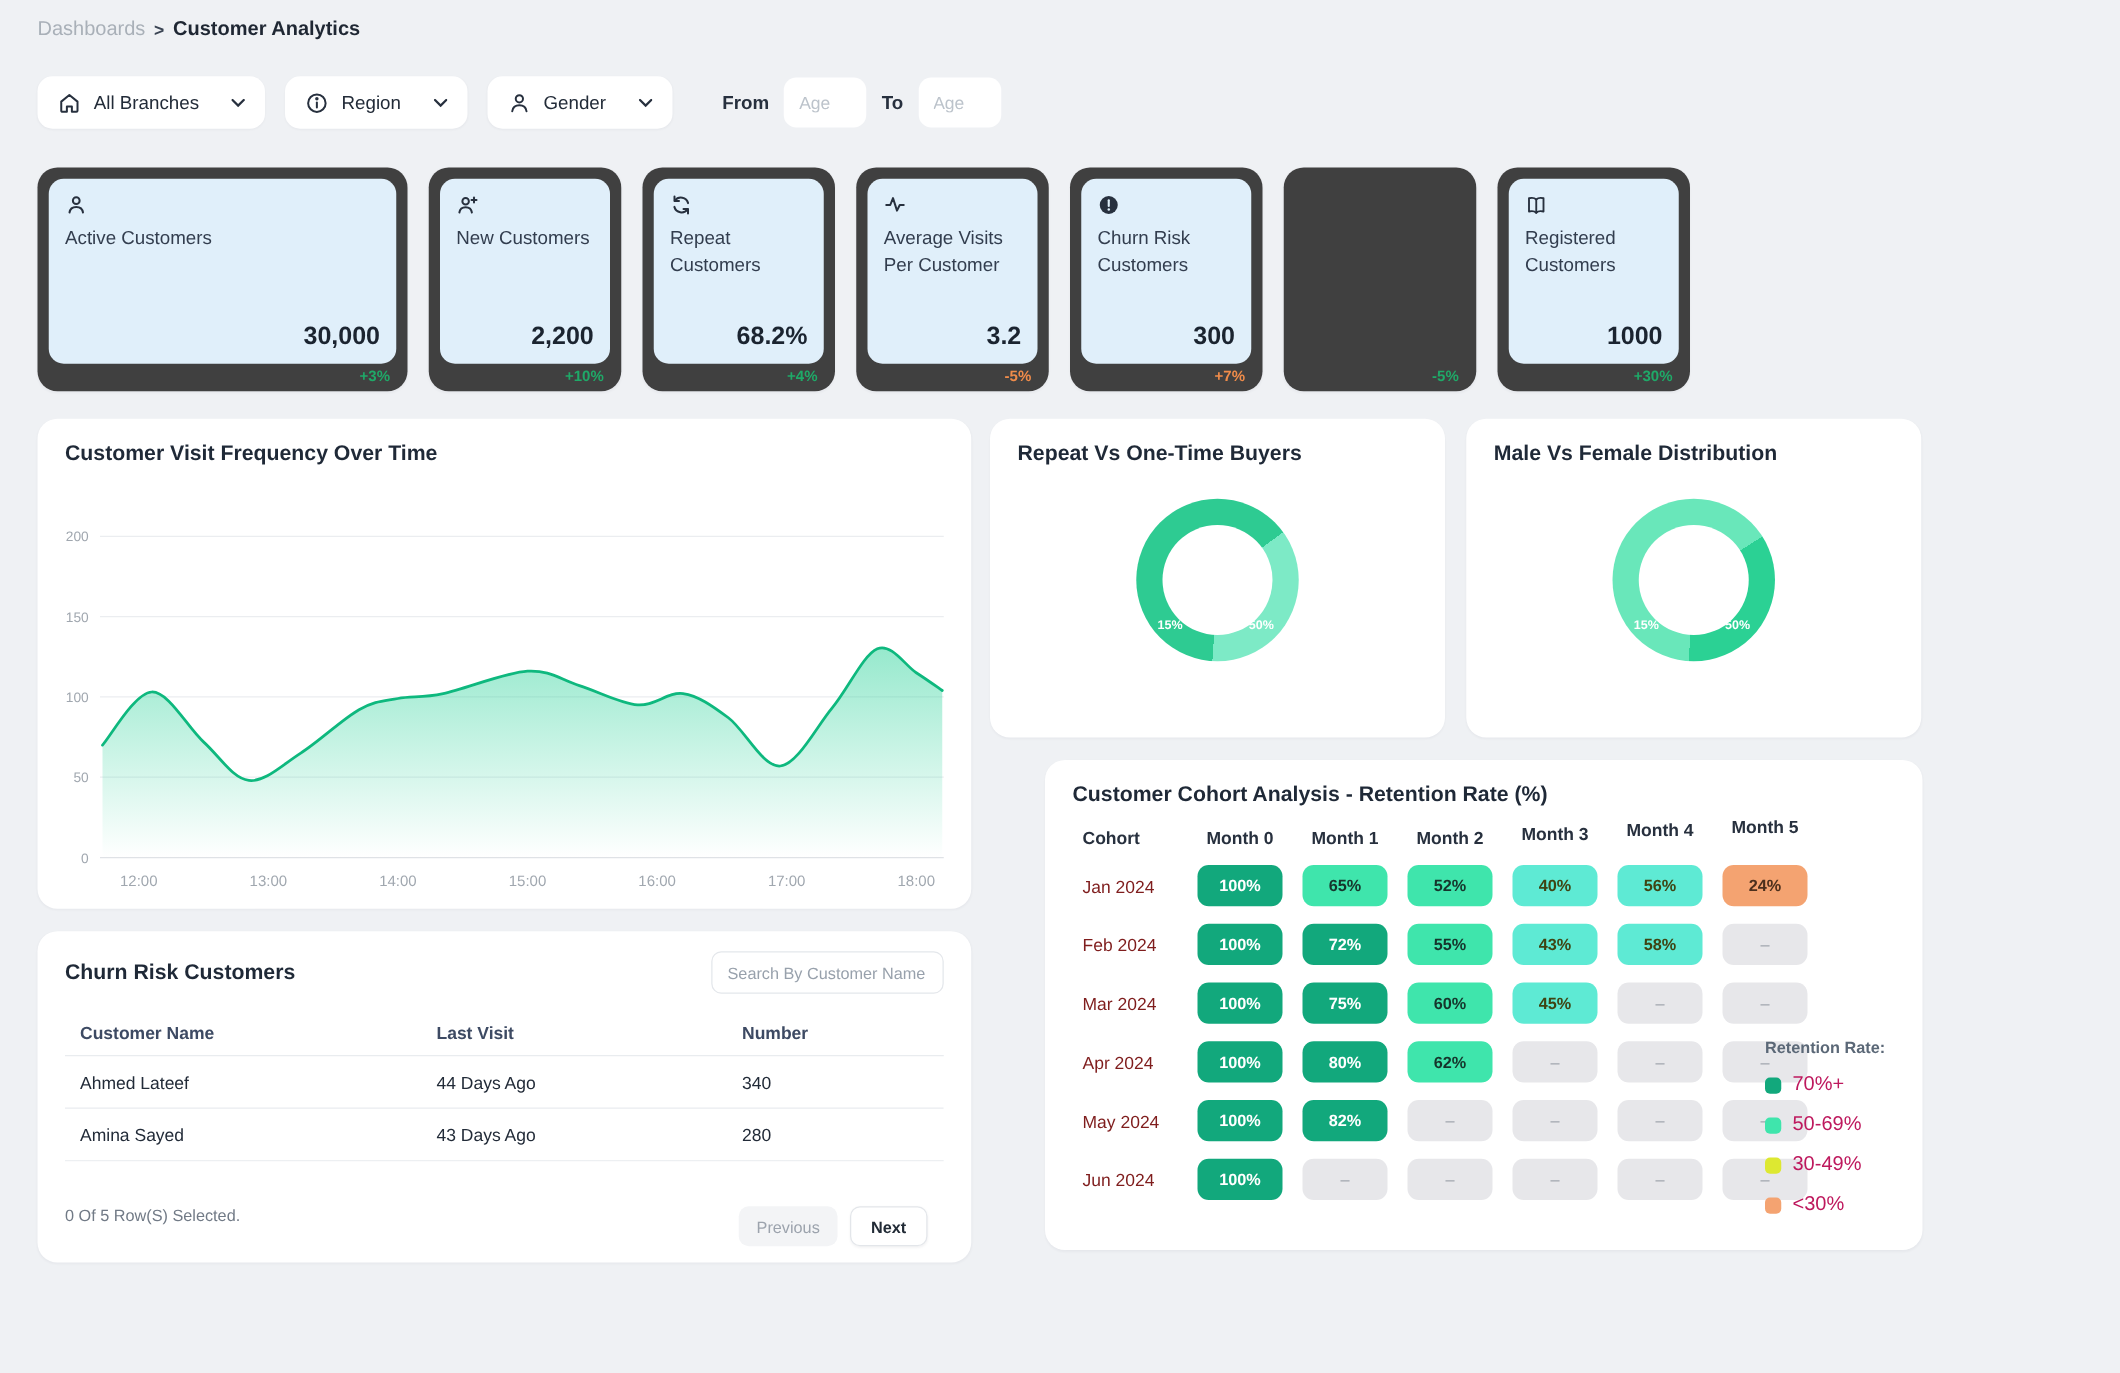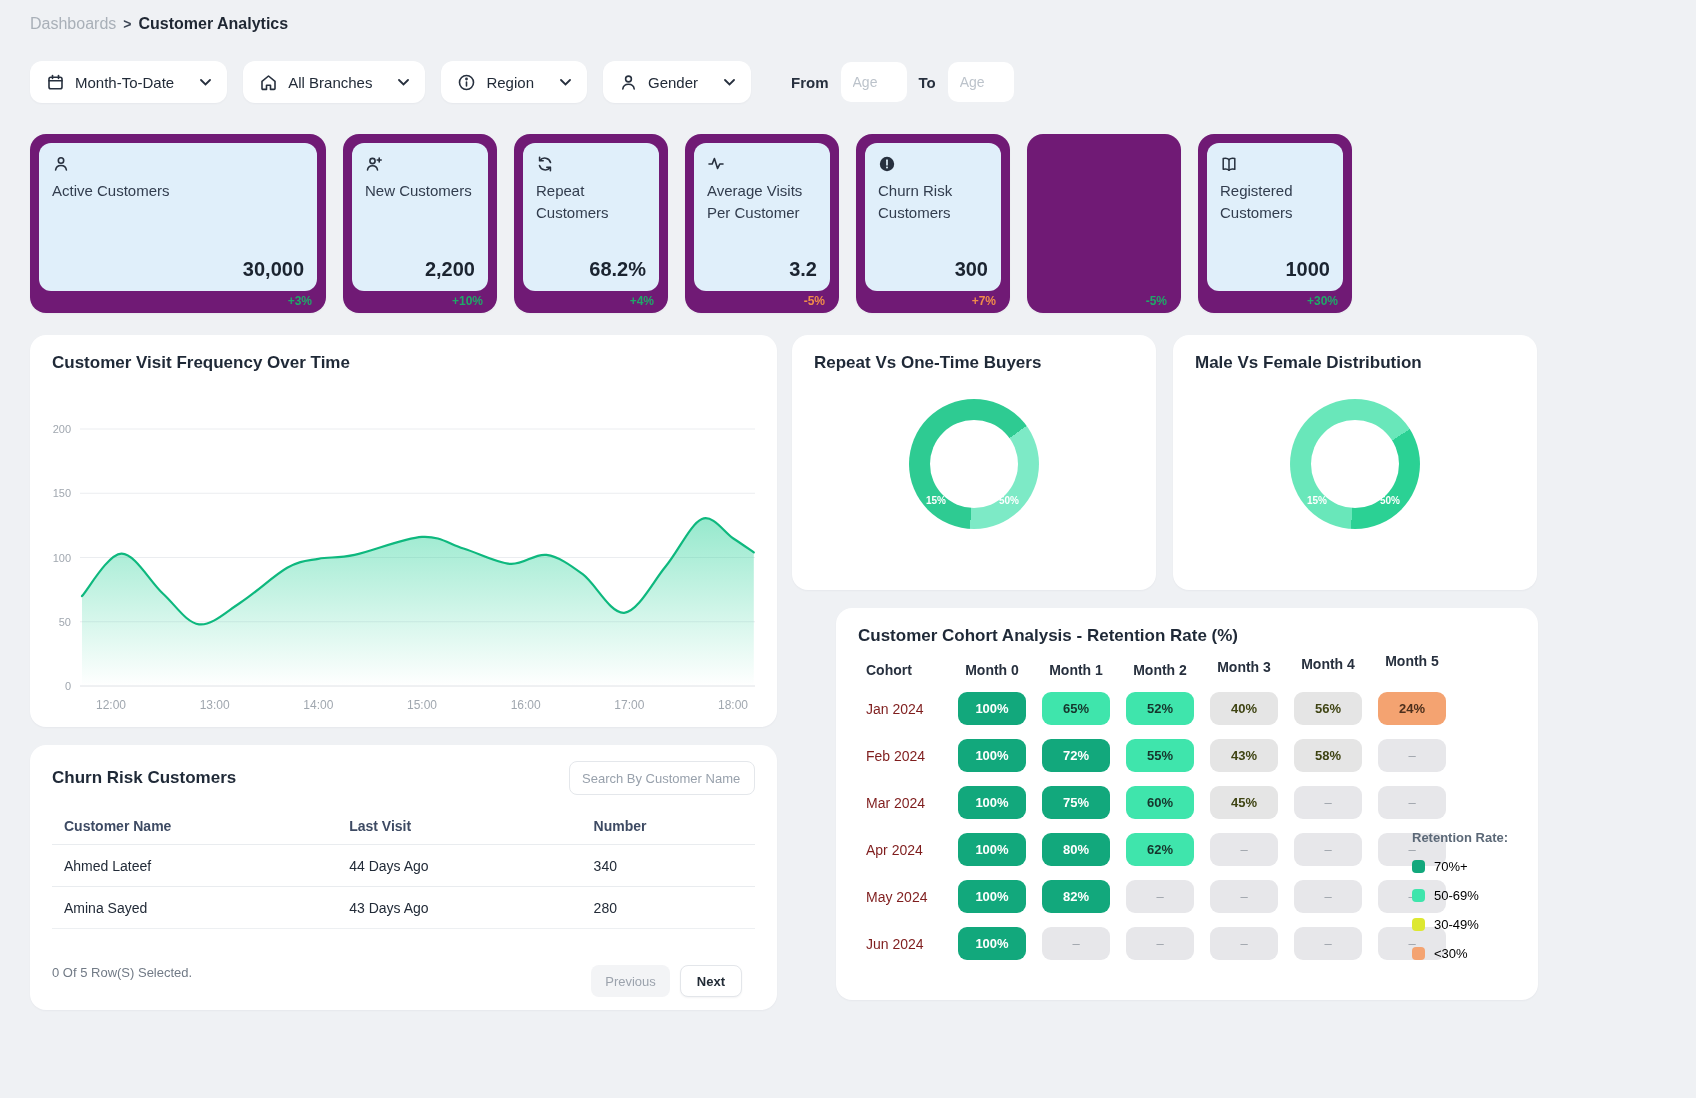--- a/index.html
+++ b/index.html
@@ -22,21 +22,21 @@
   .ficon { width:19px; height:19px; display:block; }
   .from-group { margin-left:24px; display:flex; align-items:center; gap:12px; }
   .ft-label { font-size:15px; font-weight:700; color:#27303e; }
   .age-input { width:66px; height:40px; border:none; background:#fff; border-radius:10px;
                padding:0 12px; font-size:14px; color:#222b38; font-family:inherit; }
   .age-input::placeholder { color:#bcc3cb; }
 
   
   .kpi-row { margin-top:31px; width:1322px; display:grid;
              grid-template-columns:296px repeat(6,1fr); gap:17px; }
-  .kpi-card { background:#701a75; border-radius:16px; height:179px; padding:9px 9px 0;
+  .kpi-card { background:#404040; border-radius:16px; height:179px; padding:9px 9px 0;
               position:relative; box-shadow:0 1px 2px rgba(16,24,40,.04); }
   .kpi-inner { background:#e0effa; border-radius:12px; height:148px; padding:12px 13px 10px;
                display:flex; flex-direction:column; }
   .kpi-icon { width:18px; height:18px; color:#27303e; }
   .kpi-label { margin-top:7px; font-size:15px; line-height:1.45; color:#323d4e; }
   .kpi-value { margin-top:auto; align-self:flex-end; font-size:20px; font-weight:700; color:#1b2430; }
   .kpi-delta { position:absolute; right:14px; bottom:5px; font-size:12px; font-weight:700; }
   .kpi-delta[data-tone="good"] { color:#1fa968; }
   .kpi-delta[data-tone="bad"]  { color:#f08c4a; }
 
@@ -91,53 +91,41 @@
              row-gap:14px; align-items:center; width:596px; }
   .co-h { font-size:14px; font-weight:600; color:#27303e; text-align:center; }
   .co-h.first { text-align:left; padding-left:8px; }
   .co-h.h3 { transform:translateY(-3px); } .co-h.h4 { transform:translateY(-6px); }
   .co-h.h5 { transform:translateY(-9px); }
   .co-label { font-size:14px; color:#7f1d1d; padding-left:8px; }
   .chip { width:68px; height:33px; margin:0 auto; border-radius:9px; font-size:13px;
           font-weight:700; display:flex; align-items:center; justify-content:center; }
   .chip[data-tone="dark"]   { background:#12a87c; color:#fff; }
   .chip[data-tone="mint"]   { background:#3fe5ac; color:#16352c; }
-  .chip[data-tone="yellow"] { background:#e5e5e5; color:#3f4413; }
+  .chip[data-tone="yellow"] { background:#5eead4; color:#3f4413; }
   .chip[data-tone="orange"] { background:#f4a371; color:#4c2f1c; }
   .chip[data-tone="empty"]  { background:#e7e7ea; color:#9ba1a9; font-weight:400; }
   .legend { position:absolute; right:14px; top:222px; width:112px; }
   .legend-title { font-size:13px; font-weight:600; color:#5b6877; }
   .legend-item { display:flex; align-items:center; gap:9px; margin-top:14px; }
   .swatch { width:13px; height:13px; border-radius:4px; }
-  .legend-label { font-size:13px; color:#000000; }
+  .legend-label { font-size:16px; color:#be185d; }
 </style>
 </head>
 <body>
 
 <div class="page">
 
   <div class="breadcrumb">
     <span class="crumb-root">Dashboards</span>
     <span class="crumb-sep">&gt;</span>
     <span class="crumb-current">Customer Analytics</span>
   </div>
 
   <div class="filters">
-    <div class="pill">
-      <svg class="ficon" viewBox="0 0 19 19" fill="none" stroke="#27303e" stroke-width="1.6" stroke-linecap="round">
-          <rect x="3" y="4.2" width="13" height="11.5" rx="1.8"></rect>
-          <line x1="6.5" y1="2.5" x2="6.5" y2="5.5"></line>
-          <line x1="12.5" y1="2.5" x2="12.5" y2="5.5"></line>
-          <line x1="3" y1="7.8" x2="16" y2="7.8"></line>
-        </svg>
-      <span>Month-To-Date</span>
-      <svg class="chev" width="11" height="7" viewBox="0 0 11 7" fill="none" stroke="#27303e" stroke-width="1.8" stroke-linecap="round">
-          <path d="M1 1l4.5 4.5L10 1"></path>
-        </svg>
-    </div>
     <div class="pill">
       <svg class="ficon" viewBox="0 0 19 19" fill="none" stroke="#27303e" stroke-width="1.6" stroke-linejoin="round">
           <path d="M3 8.3L9.5 3l6.5 5.3V15.5a.9.9 0 0 1-.9.9h-3.6v-4.2h-4v4.2H3.9a.9.9 0 0 1-.9-.9z"></path>
         </svg>
       <span>All Branches</span>
       <svg class="chev" width="11" height="7" viewBox="0 0 11 7" fill="none" stroke="#27303e" stroke-width="1.8" stroke-linecap="round">
           <path d="M1 1l4.5 4.5L10 1"></path>
         </svg>
     </div>
     <div class="pill">

